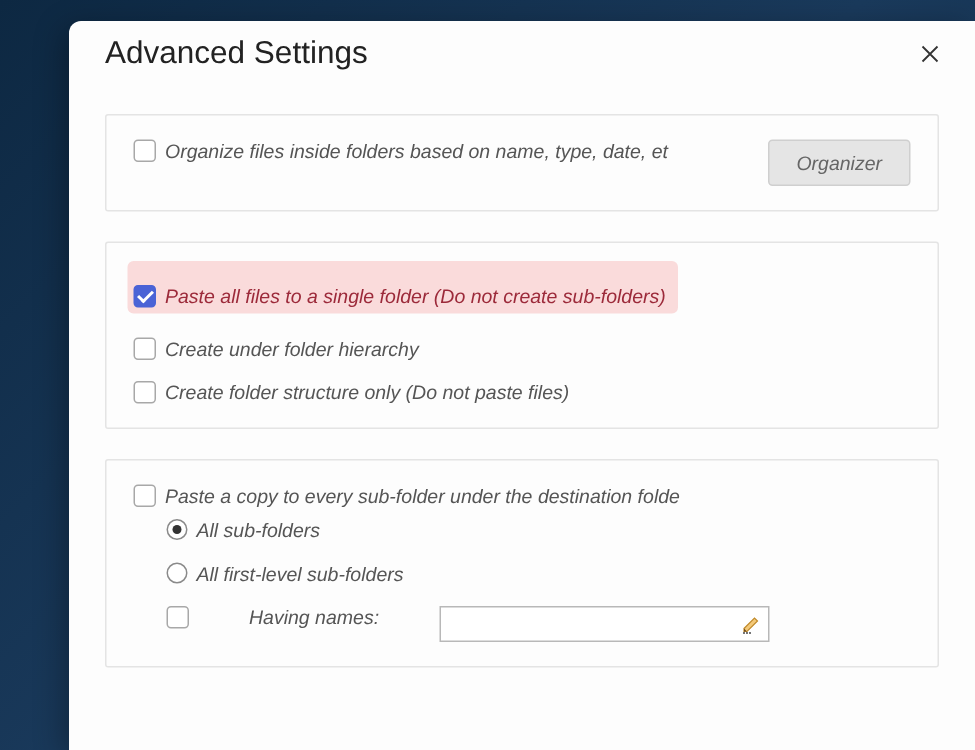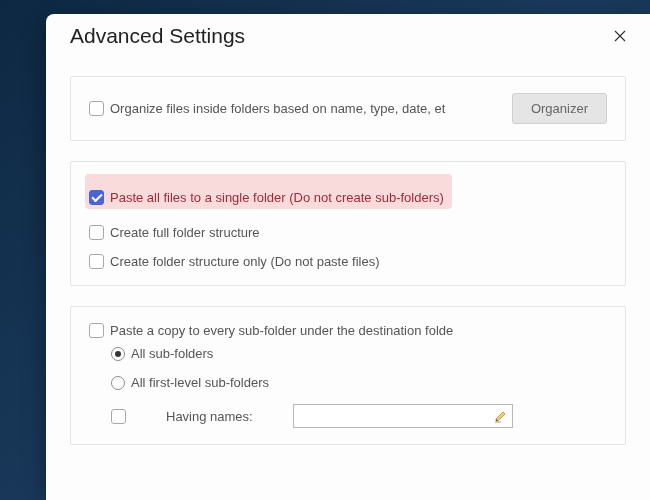--- a/index.html
+++ b/index.html
@@ -68,23 +68,23 @@
     padding: 18px 24px 10px;
   }
   .group {
     border: 1px solid #e4e4e4;
     border-radius: 2px;
     padding: 16px 18px;
     margin-bottom: 20px;
   }
   .row {
     display: flex;
-    align-items: center;
     gap: 6px;
     margin-bottom: 8px;
+    font-style: italic;
   }
   .row:last-child { margin-bottom: 0; }
   .checkbox {
     width: 15px;
     height: 15px;
     border: 1px solid #a8a8a8;
     border-radius: 3px;
     background: #fff;
     flex-shrink: 0;
     display: flex;
@@ -194,21 +194,21 @@
 
     <div class="group">
       <div class="row" style="margin-bottom:10px;">
         <span class="highlight">
           <span class="checkbox checked"></span>
           <span class="label">Paste all files to a single folder (Do not create sub-folders)</span>
         </span>
       </div>
       <div class="row">
         <div class="checkbox"></div>
-        <div class="label">Create full folder structure</div>
+        <div class="label">Create under folder hierarchy</div>
       </div>
       <div class="spacer-v"></div>
       <div class="row">
         <div class="checkbox"></div>
         <div class="label">Create folder structure only (Do not paste files)</div>
       </div>
     </div>
 
     <div class="group">
       <div class="row">

